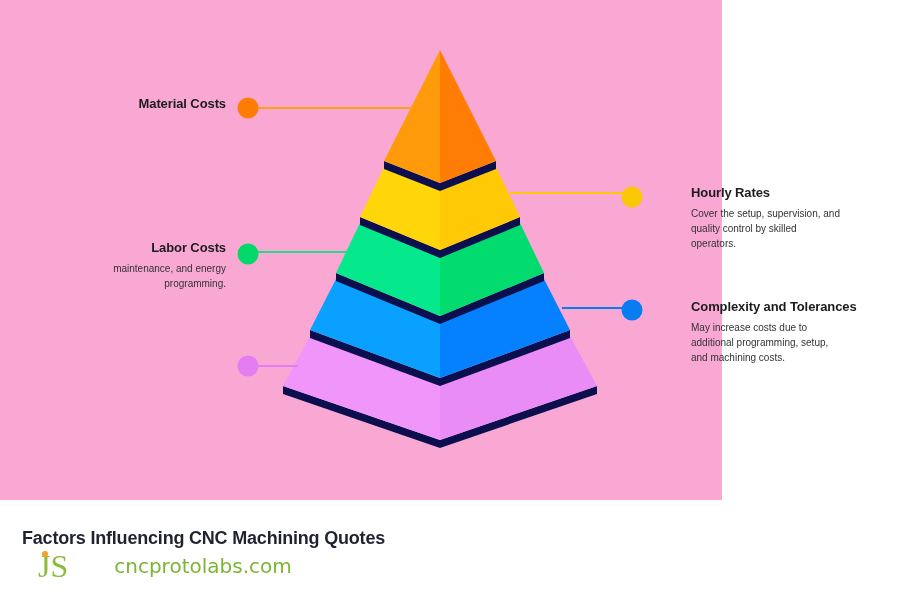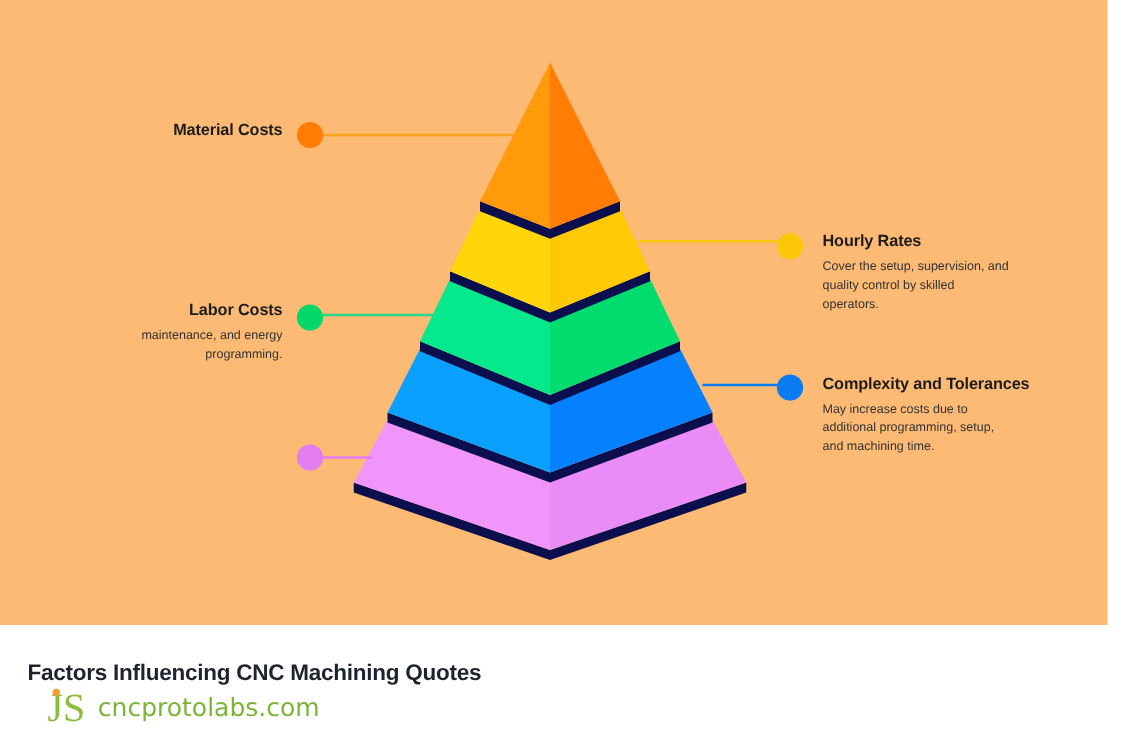--- a/index.html
+++ b/index.html
@@ -1,25 +1,25 @@
 <!DOCTYPE html>
 <html><head>
   <meta charset="utf-8">
   <style>
     html, body { margin: 0; padding: 0; }
     body { width: 900px; height: 600px; background: #ffffff; position: relative; overflow: hidden; font-family: "Liberation Sans", sans-serif; }
-    .stage { position: absolute; left: 0; top: 0; width: 886px; height: 500px; background: #fdba74; }
+    .stage { position: absolute; left: 0; top: 0; width: 722px; height: 500px; background: #f9a8d4; }
     svg.pyr { position: absolute; left: 0; top: 0; width: 900px; height: 500px; }
     .callout { position: absolute; width: 190px; }
     .callout.left { text-align: right; }
-    .callout.right { text-align: left; }
+    .callout.right { text-align: left; margin-left: 33px; }
     .callout .title { font-weight: bold; font-size: 13px; color: #1c1c1c; margin-bottom: 6px; letter-spacing: -0.1px; }
     .callout .desc { font-size: 10px; line-height: 15px; color: #333333; }
     .caption { position: absolute; left: 22px; top: 528px; font-size: 18px; font-weight: bold; color: #1f2330; letter-spacing: -0.2px; text-align: right; }
-    .brand { position: absolute; left: 38px; top: 549px; display: flex; align-items: center; }
+    .brand { position: absolute; left: 38px; top: 549px; display: flex; align-items: center; gap: 36px; }
     .brand .js { font-family: "Liberation Serif", serif; font-size: 32px; color: #8bbd3a; line-height: 34px; position: relative; }
     .brand .dot { position: absolute; left: 4px; top: 2px; width: 6px; height: 6px; border-radius: 50%; background: #f4a02a; }
     .brand .domain { font-family: "DejaVu Sans", sans-serif; font-size: 20px; color: #7ab534; margin-left: 10px; line-height: 34px; }
   </style>
 </head>
 <body>
 
 <div class="stage">
   <svg class="pyr" viewBox="0 0 900 500">
 
@@ -100,21 +100,21 @@
       <div>quality control by skilled</div>
       <div>operators.</div>
     </div>
   </div>
 
   <div class="callout right" style="left:658px; top:299px; width:200px;">
     <div class="title">Complexity and Tolerances</div>
     <div class="desc">
       <div>May increase costs due to</div>
       <div>additional programming, setup,</div>
-      <div>and machining time.</div>
+      <div>and machining costs.</div>
     </div>
   </div>
 </div>
 
 <div class="caption">Factors Influencing CNC Machining Quotes</div>
 
 <div class="brand">
   <span class="js">
     <span class="dot"></span>
     <span>JS</span>

